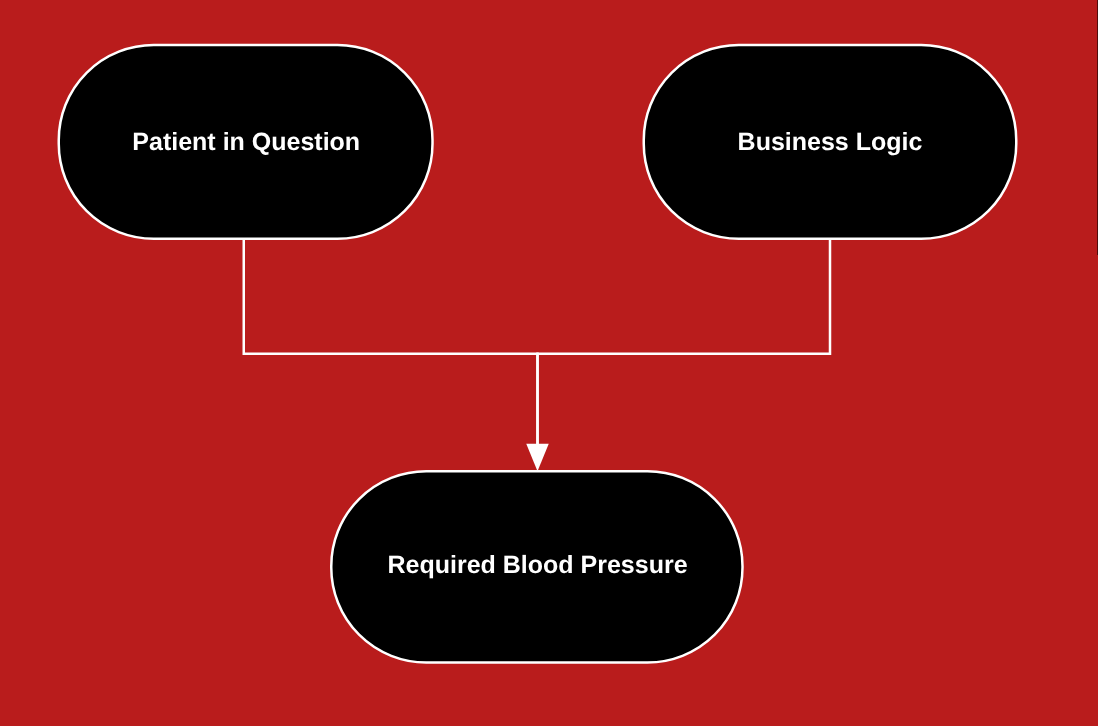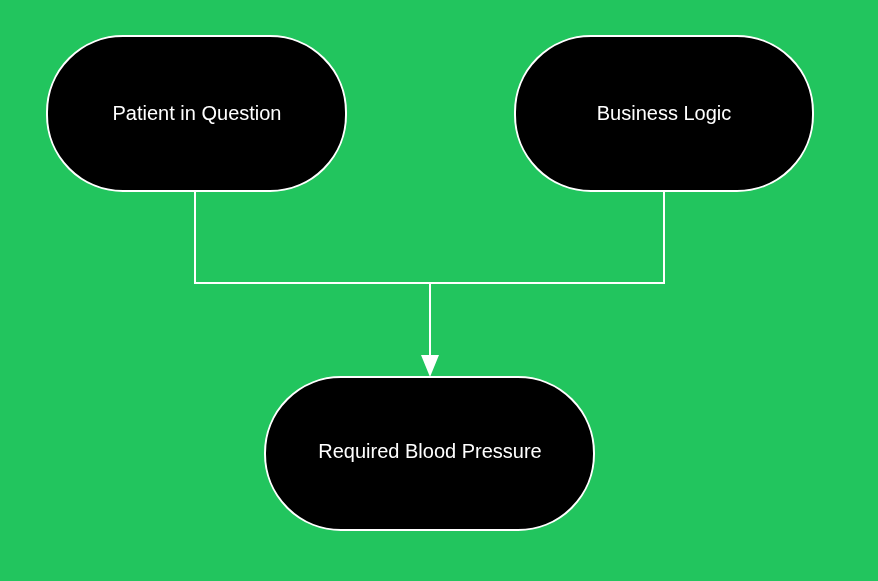--- a/index.html
+++ b/index.html
@@ -11,21 +11,22 @@
   body {
     width: 878px;
     height: 581px;
     overflow: hidden;
     font-family: "Liberation Sans", sans-serif;
   }
   #diagram-canvas {
     position: relative;
     width: 878px;
     height: 581px;
-    background: #22c55e;
+    background: #b91c1c;
+    font-weight: bold;
   }
   #diagram-svg {
     position: absolute;
     top: 0;
     left: 0;
     width: 878px;
     height: 581px;
     display: block;
   }
   .node-shape {

